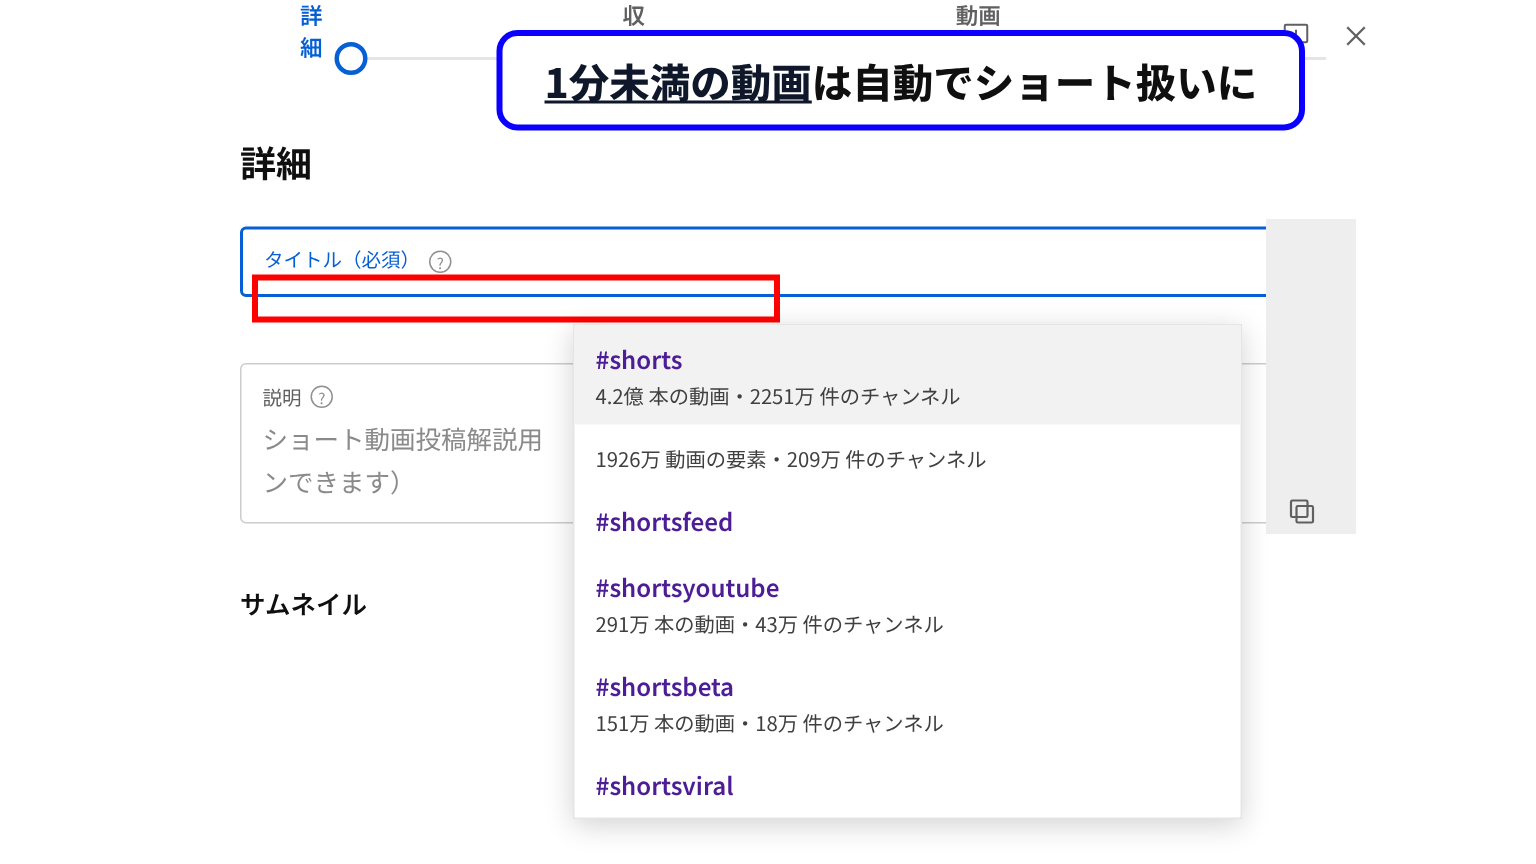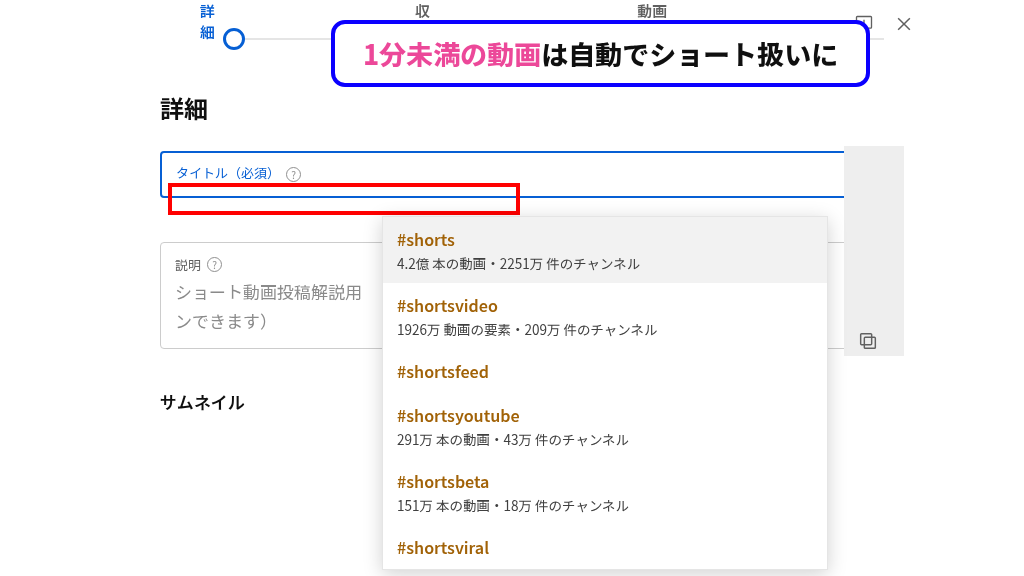--- a/index.html
+++ b/index.html
@@ -150,21 +150,21 @@
     background: #fff;
     border: 1px solid rgba(0,0,0,.1);
     box-shadow: 0 4px 18px rgba(0,0,0,.18);
     z-index: 5;
   }
   .sugg-item {
     padding: 10px 14px;
     cursor: pointer;
   }
   .sugg-item:first-child { background: #f2f2f2; }
-  .sugg-tag { font-size: 16px; font-weight: 600; color: #a16207; }
+  .sugg-tag { font-size: 16px; font-weight: 600; color: #4c1d95; }
   .sugg-meta { font-size: 13.5px; color: #404040; margin-top: 2px; }
 
   
   .side-panel {
     position: absolute;
     right: 120px;
     top: 146px;
     width: 60px;
     height: 210px;
     background: #eee;
@@ -184,21 +184,21 @@
     left: 331px;
     top: 20px;
     border: 4px solid #0b00ff;
     border-radius: 14px;
     background: #fff;
     padding: 10px 28px;
     font-size: 27px;
     font-weight: 800;
     z-index: 20;
   }
-  .callout .red { color: #ec4899; }
+  .callout .red { color: #0f172a; text-decoration: underline; }
 </style>
 </head>
 <body>
 
 <div class="stepper">
   <div class="stepper-tab active">詳細</div>
   <div class="stepper-tab">収益化</div>
   <div class="stepper-tab">動画の要素</div>
   <div class="stepper-line"></div>
   <div class="stepper-dot"></div>
@@ -252,21 +252,20 @@
 
   <div class="subsection">サムネイル</div>
 </div>
 
 <div class="suggestions">
   <div class="sugg-item">
     <div class="sugg-tag">#shorts</div>
     <div class="sugg-meta">4.2億 本の動画・2251万 件のチャンネル</div>
   </div>
   <div class="sugg-item">
-    <div class="sugg-tag">#shortsvideo</div>
     <div class="sugg-meta">1926万 動画の要素・209万 件のチャンネル</div>
   </div>
   <div class="sugg-item">
     <div class="sugg-tag">#shortsfeed</div>
   </div>
   <div class="sugg-item">
     <div class="sugg-tag">#shortsyoutube</div>
     <div class="sugg-meta">291万 本の動画・43万 件のチャンネル</div>
   </div>
   <div class="sugg-item">

